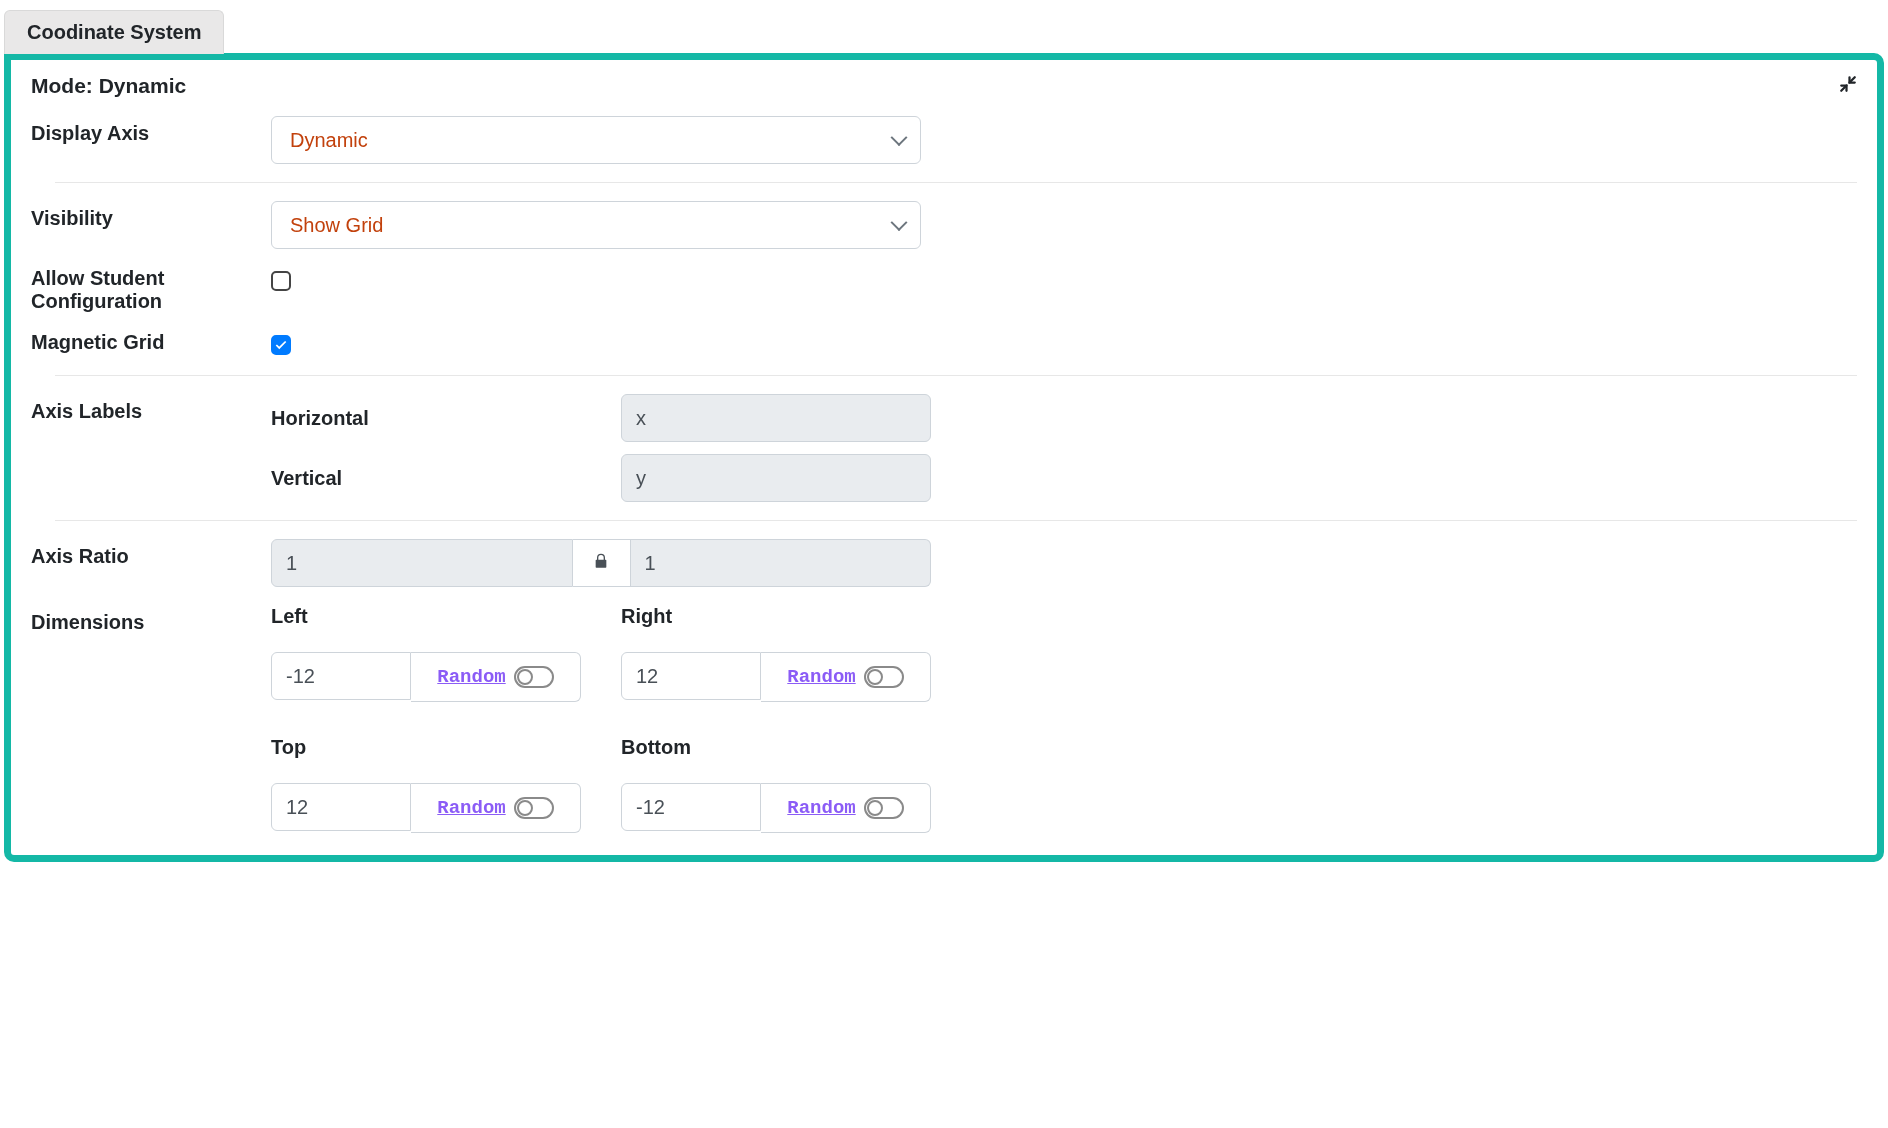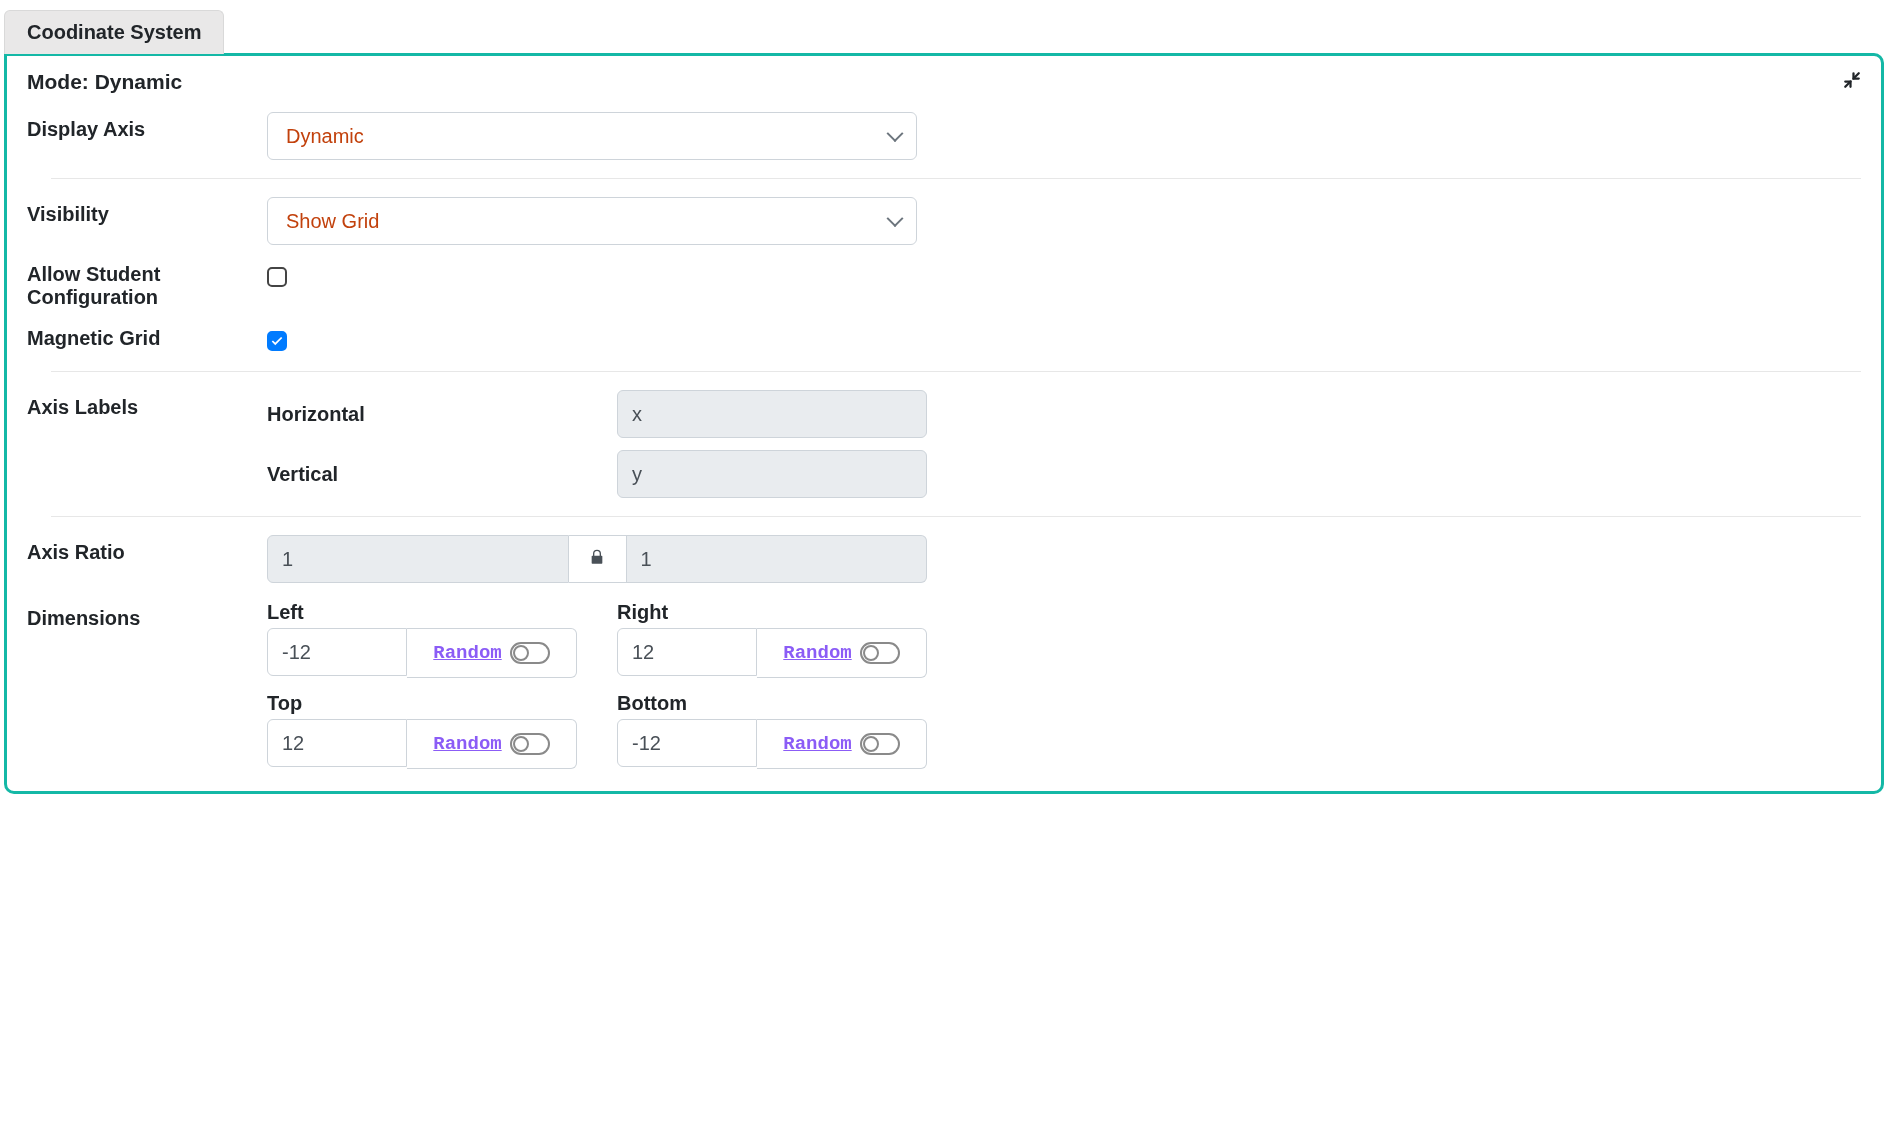--- a/index.html
+++ b/index.html
@@ -20,21 +20,21 @@
     border-top-right-radius: 6px;
     padding: 10px 22px;
     font-weight: 700;
     font-size: 20px;
     color: #212529;
     position: relative;
     z-index: 2;
     margin-top: 6px;
   }
   .panel {
-    border: 3px solid #14b8a6;
+    border: 7px solid #14b8a6;
     border-radius: 10px;
     border-top-left-radius: 0;
     padding: 14px 20px 22px 20px;
     margin-top: -1px;
     background: #fff;
     position: relative;
   }
   .panel-header {
     display: flex;
     justify-content: space-between;
@@ -171,21 +171,21 @@
     cursor: pointer;
   }
   .lock-btn svg {
     width: 16px;
     height: 18px;
     fill: #495057;
   }
   .dim-grid {
     display: grid;
     grid-template-columns: 310px 40px 310px;
-    row-gap: 4px;
+    row-gap: 24px;
   }
   .dim-label {
     font-weight: 700;
     font-size: 20px;
     grid-column: span 1;
   }
   .dim-input-group {
     display: flex;
     width: 310px;
   }

